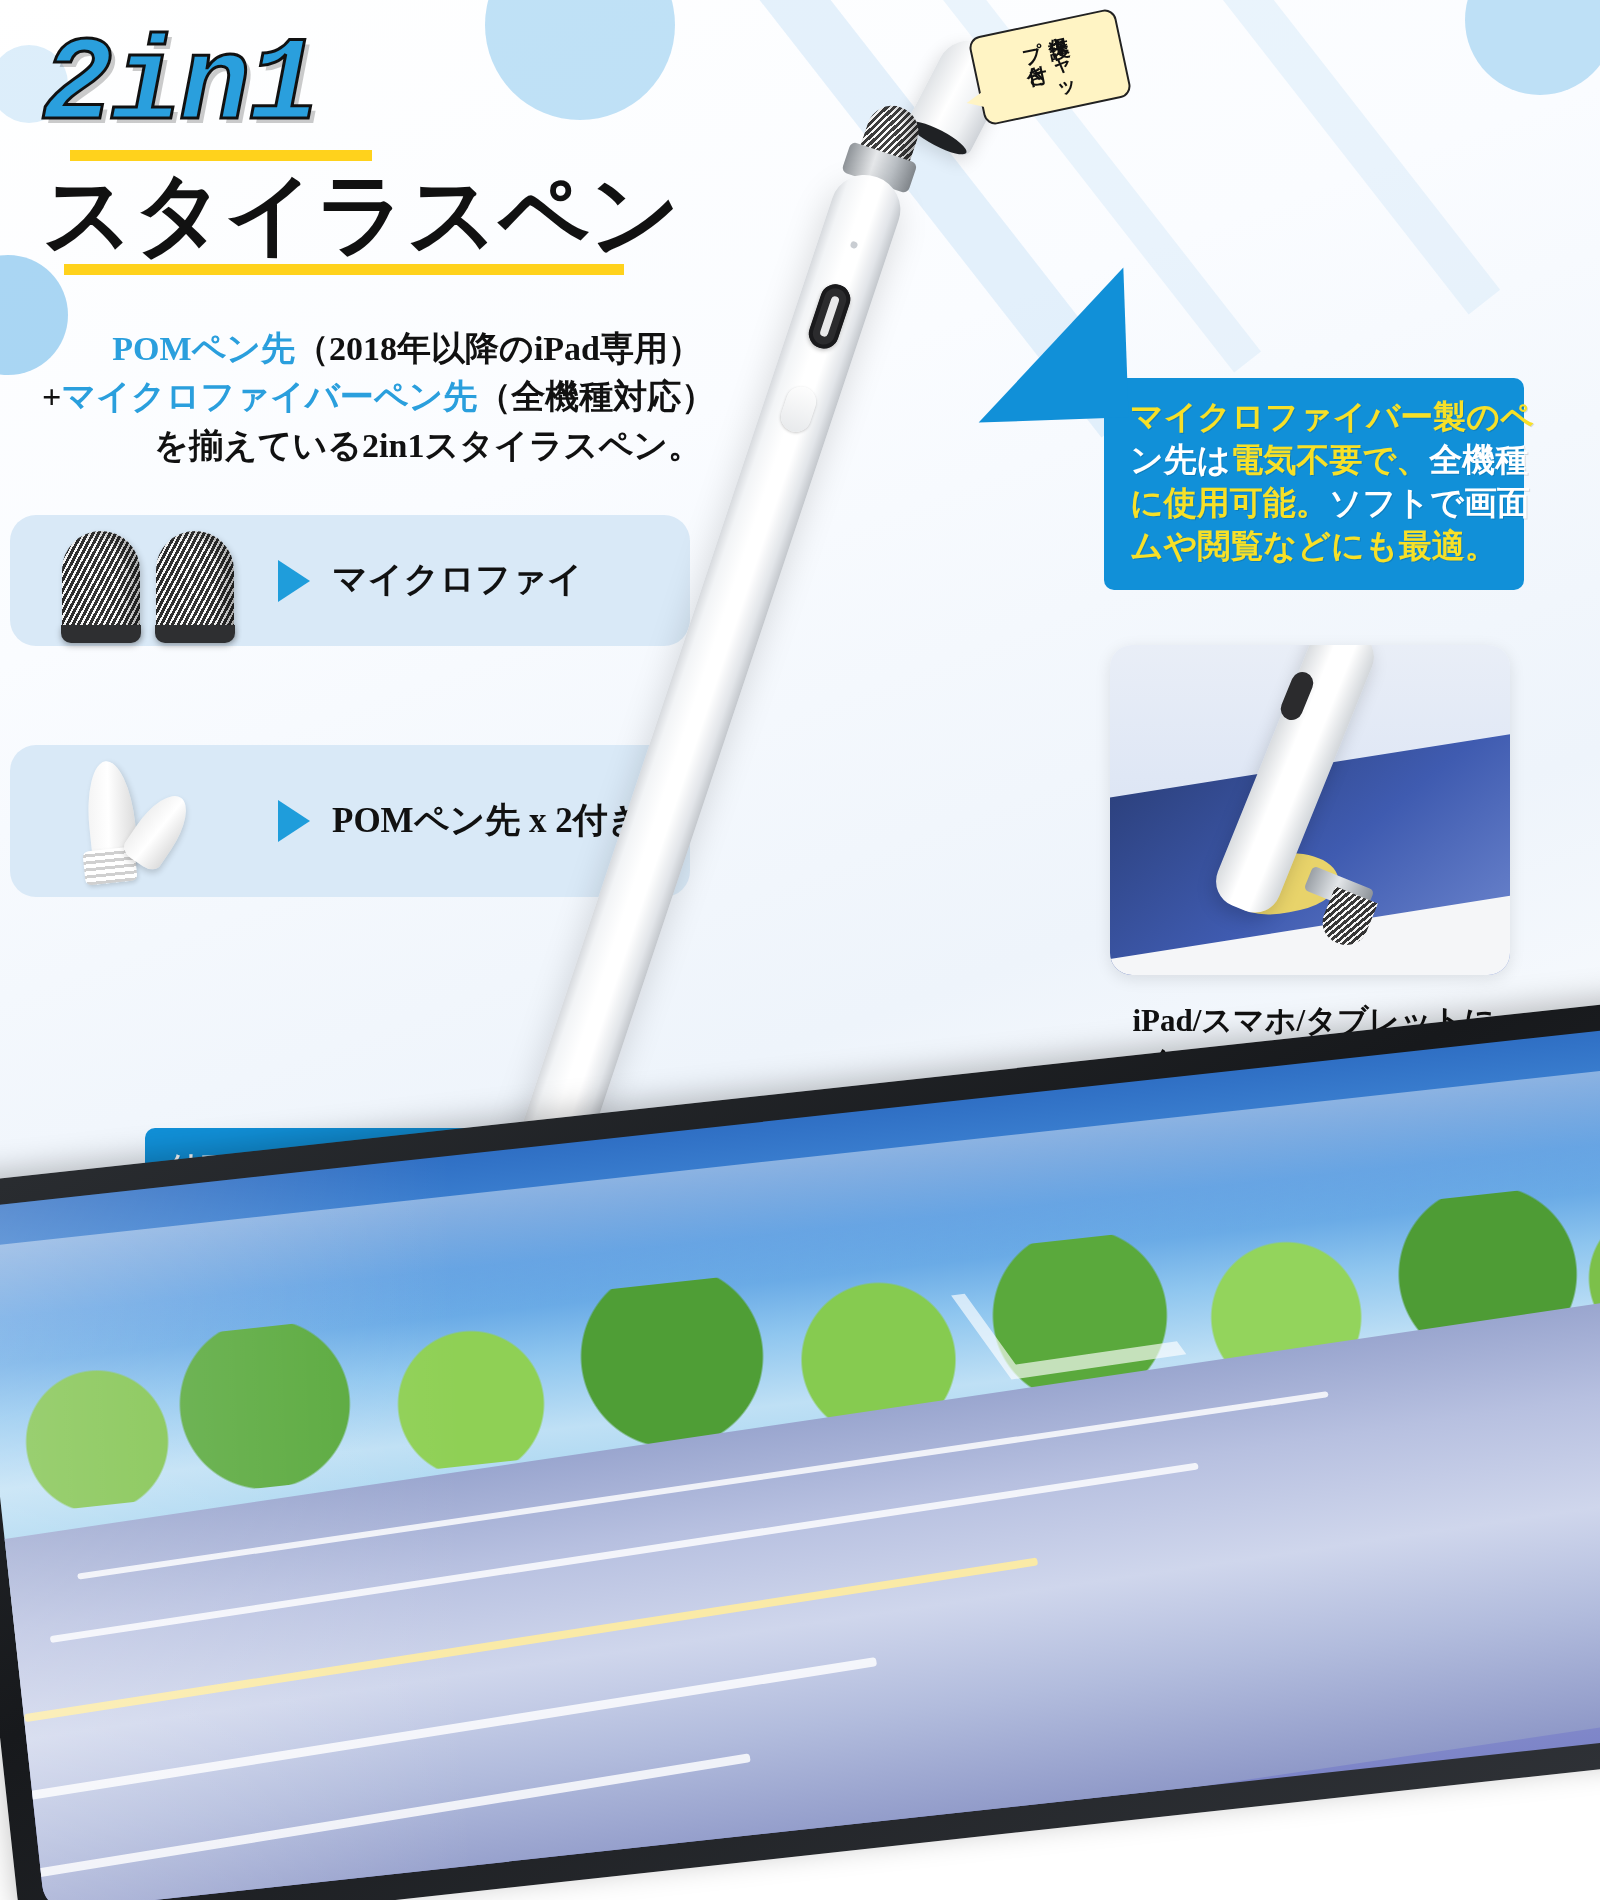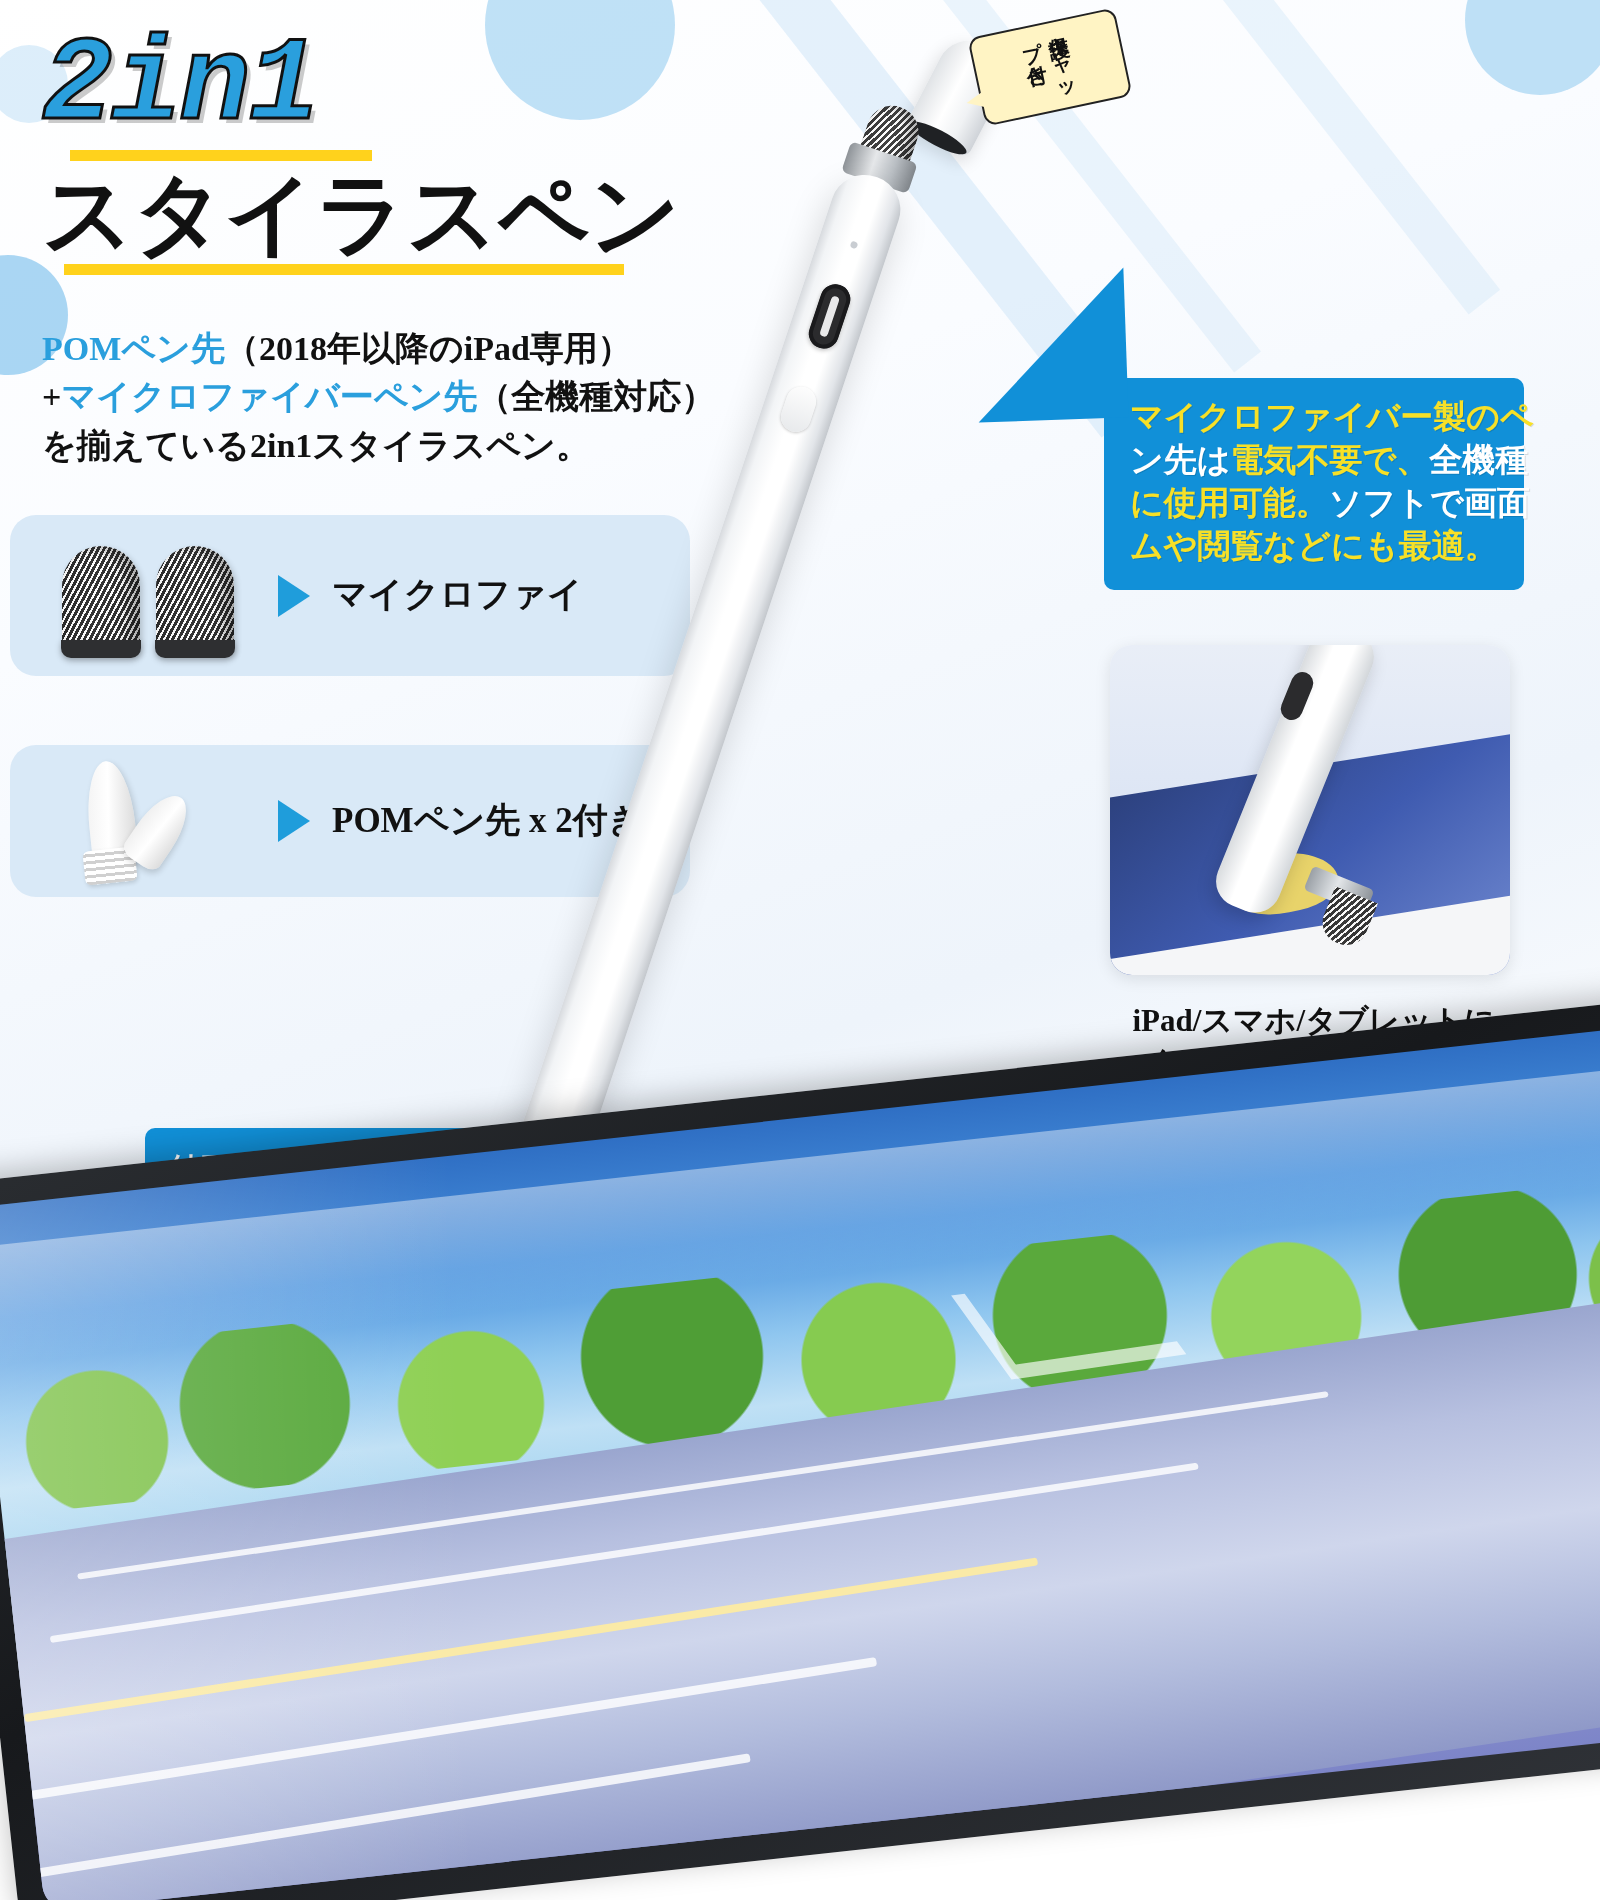--- a/index.html
+++ b/index.html
@@ -49,38 +49,38 @@
   .ul-1 { width:302px; height:11px; background:#ffd21c; margin-top:4px; margin-left:28px; }
   .h-main {
     font-family:"DejaVu Sans", sans-serif;
     font-weight:bold;
     font-size:90px; line-height:1.05;
     color:#111; letter-spacing:-1px; margin-top:6px;
   }
   .ul-2 { width:560px; height:11px; background:#ffd21c; margin-top:2px; margin-left:22px; }
 
   
-  .subtitle { position:absolute; left:42px; top:325px; width:660px; }
+  .subtitle { position:absolute; left:42px; top:325px; width:660px;text-align:right; }
   .sub-line {
     font-family:"Liberation Serif", serif;
     font-weight:bold;
     font-size:34px; line-height:1.42;
     color:#111; white-space:nowrap;
   }
   .blue-t { color:#2a9fdd; }
 
   
   .feature {
     position:absolute; left:10px;
     width:680px;
     background:#d9e9f7;
     border-radius:26px;
     display:flex; align-items:center;
   }
-  .feature.f1 { top:515px; height:161px; }
+  .feature.f1 { top:515px; height:131px; }
   .feature.f2 { top:745px; height:152px; }
   .feat-img { width:268px; height:152px; position:relative; flex:none; }
   .feat-arrow {
     width:0;height:0;flex:none;
     border-left:32px solid #1f9ddb;
     border-top:21px solid transparent;
     border-bottom:21px solid transparent;
     margin-right:22px;
   }
   .feat-text {

